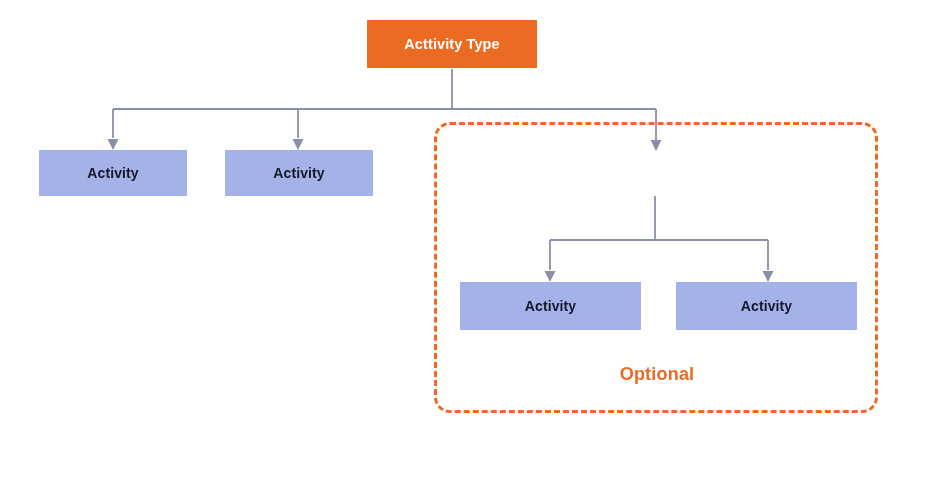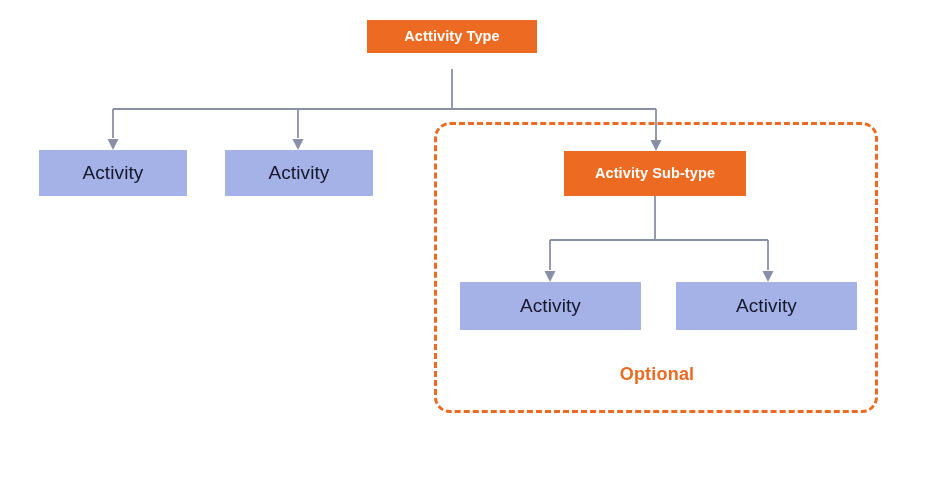--- a/index.html
+++ b/index.html
@@ -59,22 +59,22 @@
   .node-orange {
     background: #ED6A23;
     color: #ffffff;
     font-size: 14.5px;
     font-weight: 700;
     letter-spacing: 0.1px;
   }
   .node-blue {
     background: #A5B2E8;
     color: #16182B;
-    font-size: 19px;
-    font-weight: 400;
+    font-size: 14px;
+    font-weight: 700;
     letter-spacing: 0.1px;
   }
 </style>
 </head>
 <body>
 
 <div id="canvas">
 
   <svg id="connectors" viewBox="0 0 940 491" width="940" height="491" xmlns="http://www.w3.org/2000/svg">
     <g stroke="#8A8FA8" stroke-width="1.8" fill="none">
@@ -100,35 +100,32 @@
       <polygon points="650.5,140 661.5,140 656,151"></polygon>
       <polygon points="544.5,271 555.5,271 550,282"></polygon>
       <polygon points="762.5,271 773.5,271 768,282"></polygon>
     </g>
   </svg>
 
   <div class="optional-region" style="left:434px; top:122px; width:444px; height:291px;"></div>
 
   <div class="optional-label" style="left:557px; top:364px; width:200px;">Optional</div>
 
-  <div class="node node-orange" style="left:367px; top:20px; width:170px; height:33px;">
+  <div class="node node-orange" style="left:367px; top:20px; width:170px; height:48px;">
     <span>Acttivity Type</span>
   </div>
 
   <div class="node node-blue" style="left:39px; top:150px; width:148px; height:46px;">
     <span>Activity</span>
   </div>
 
   <div class="node node-blue" style="left:225px; top:150px; width:148px; height:46px;">
     <span>Activity</span>
   </div>
 
-  <div class="node node-orange" style="left:564px; top:151px; width:182px; height:45px;">
-    <span>Activity Sub-type</span>
-  </div>
 
   <div class="node node-blue" style="left:460px; top:282px; width:181px; height:48px;">
     <span>Activity</span>
   </div>
 
   <div class="node node-blue" style="left:676px; top:282px; width:181px; height:48px;">
     <span>Activity</span>
   </div>
 
 </div>

